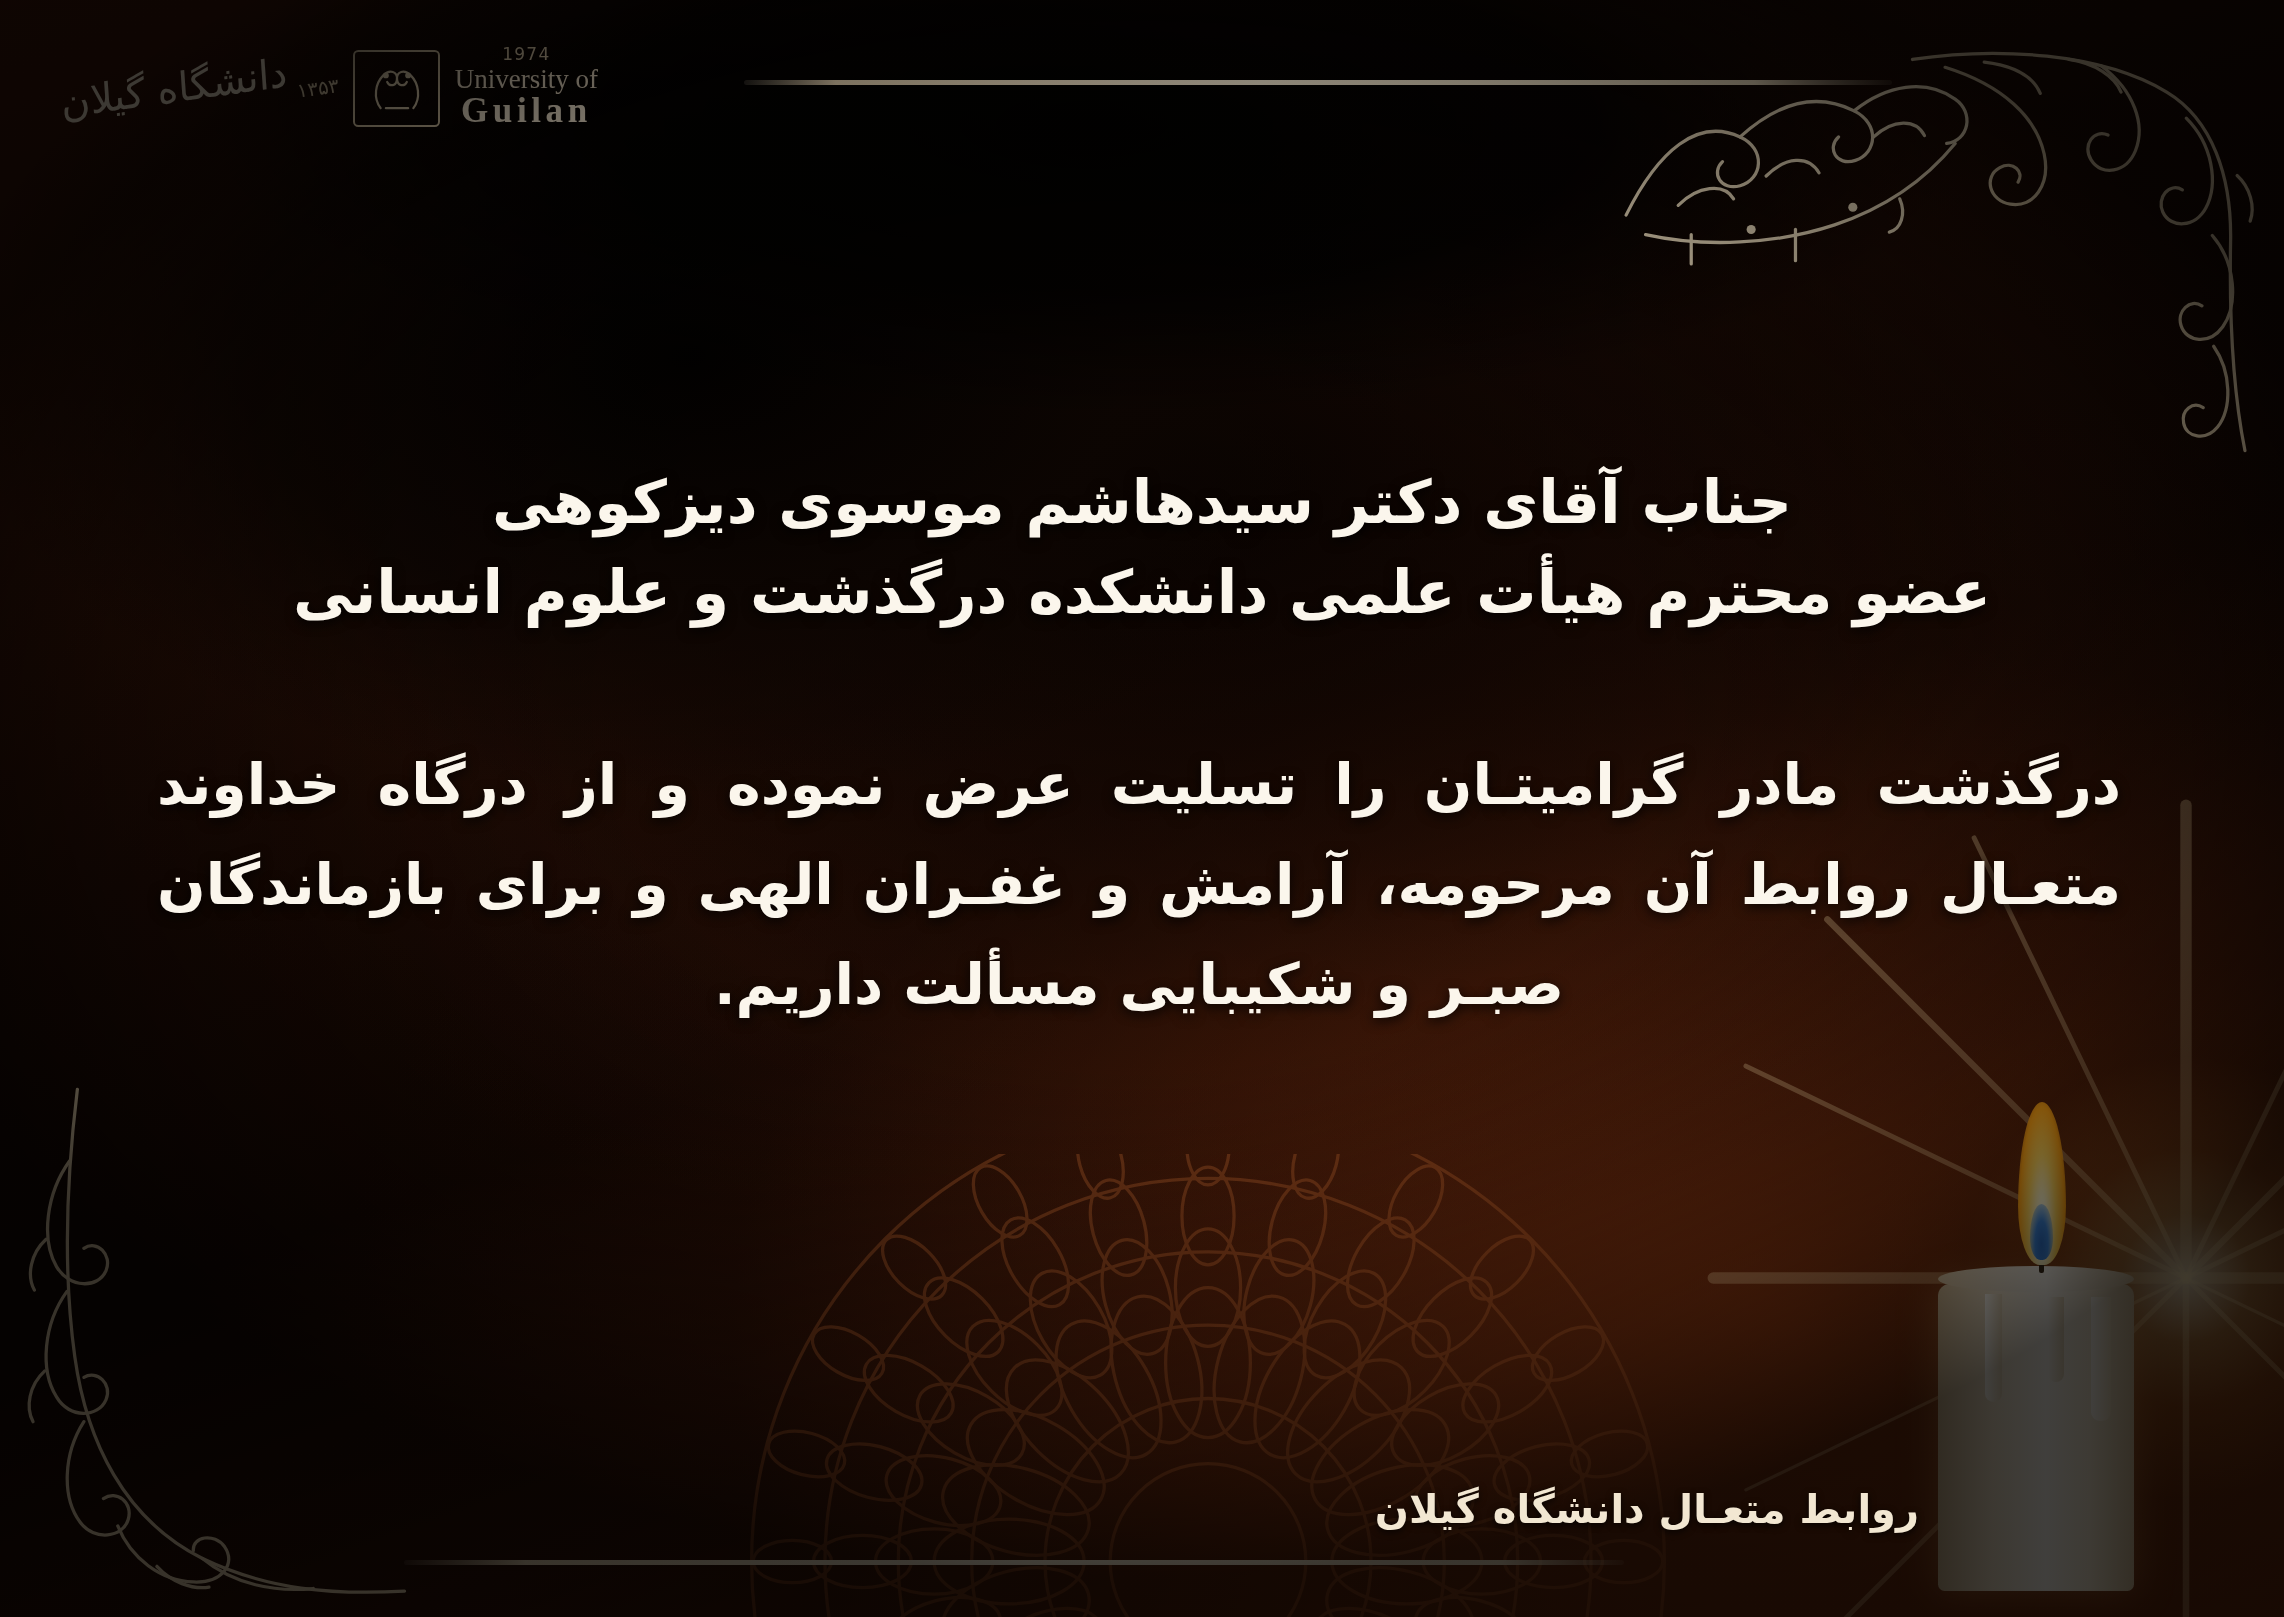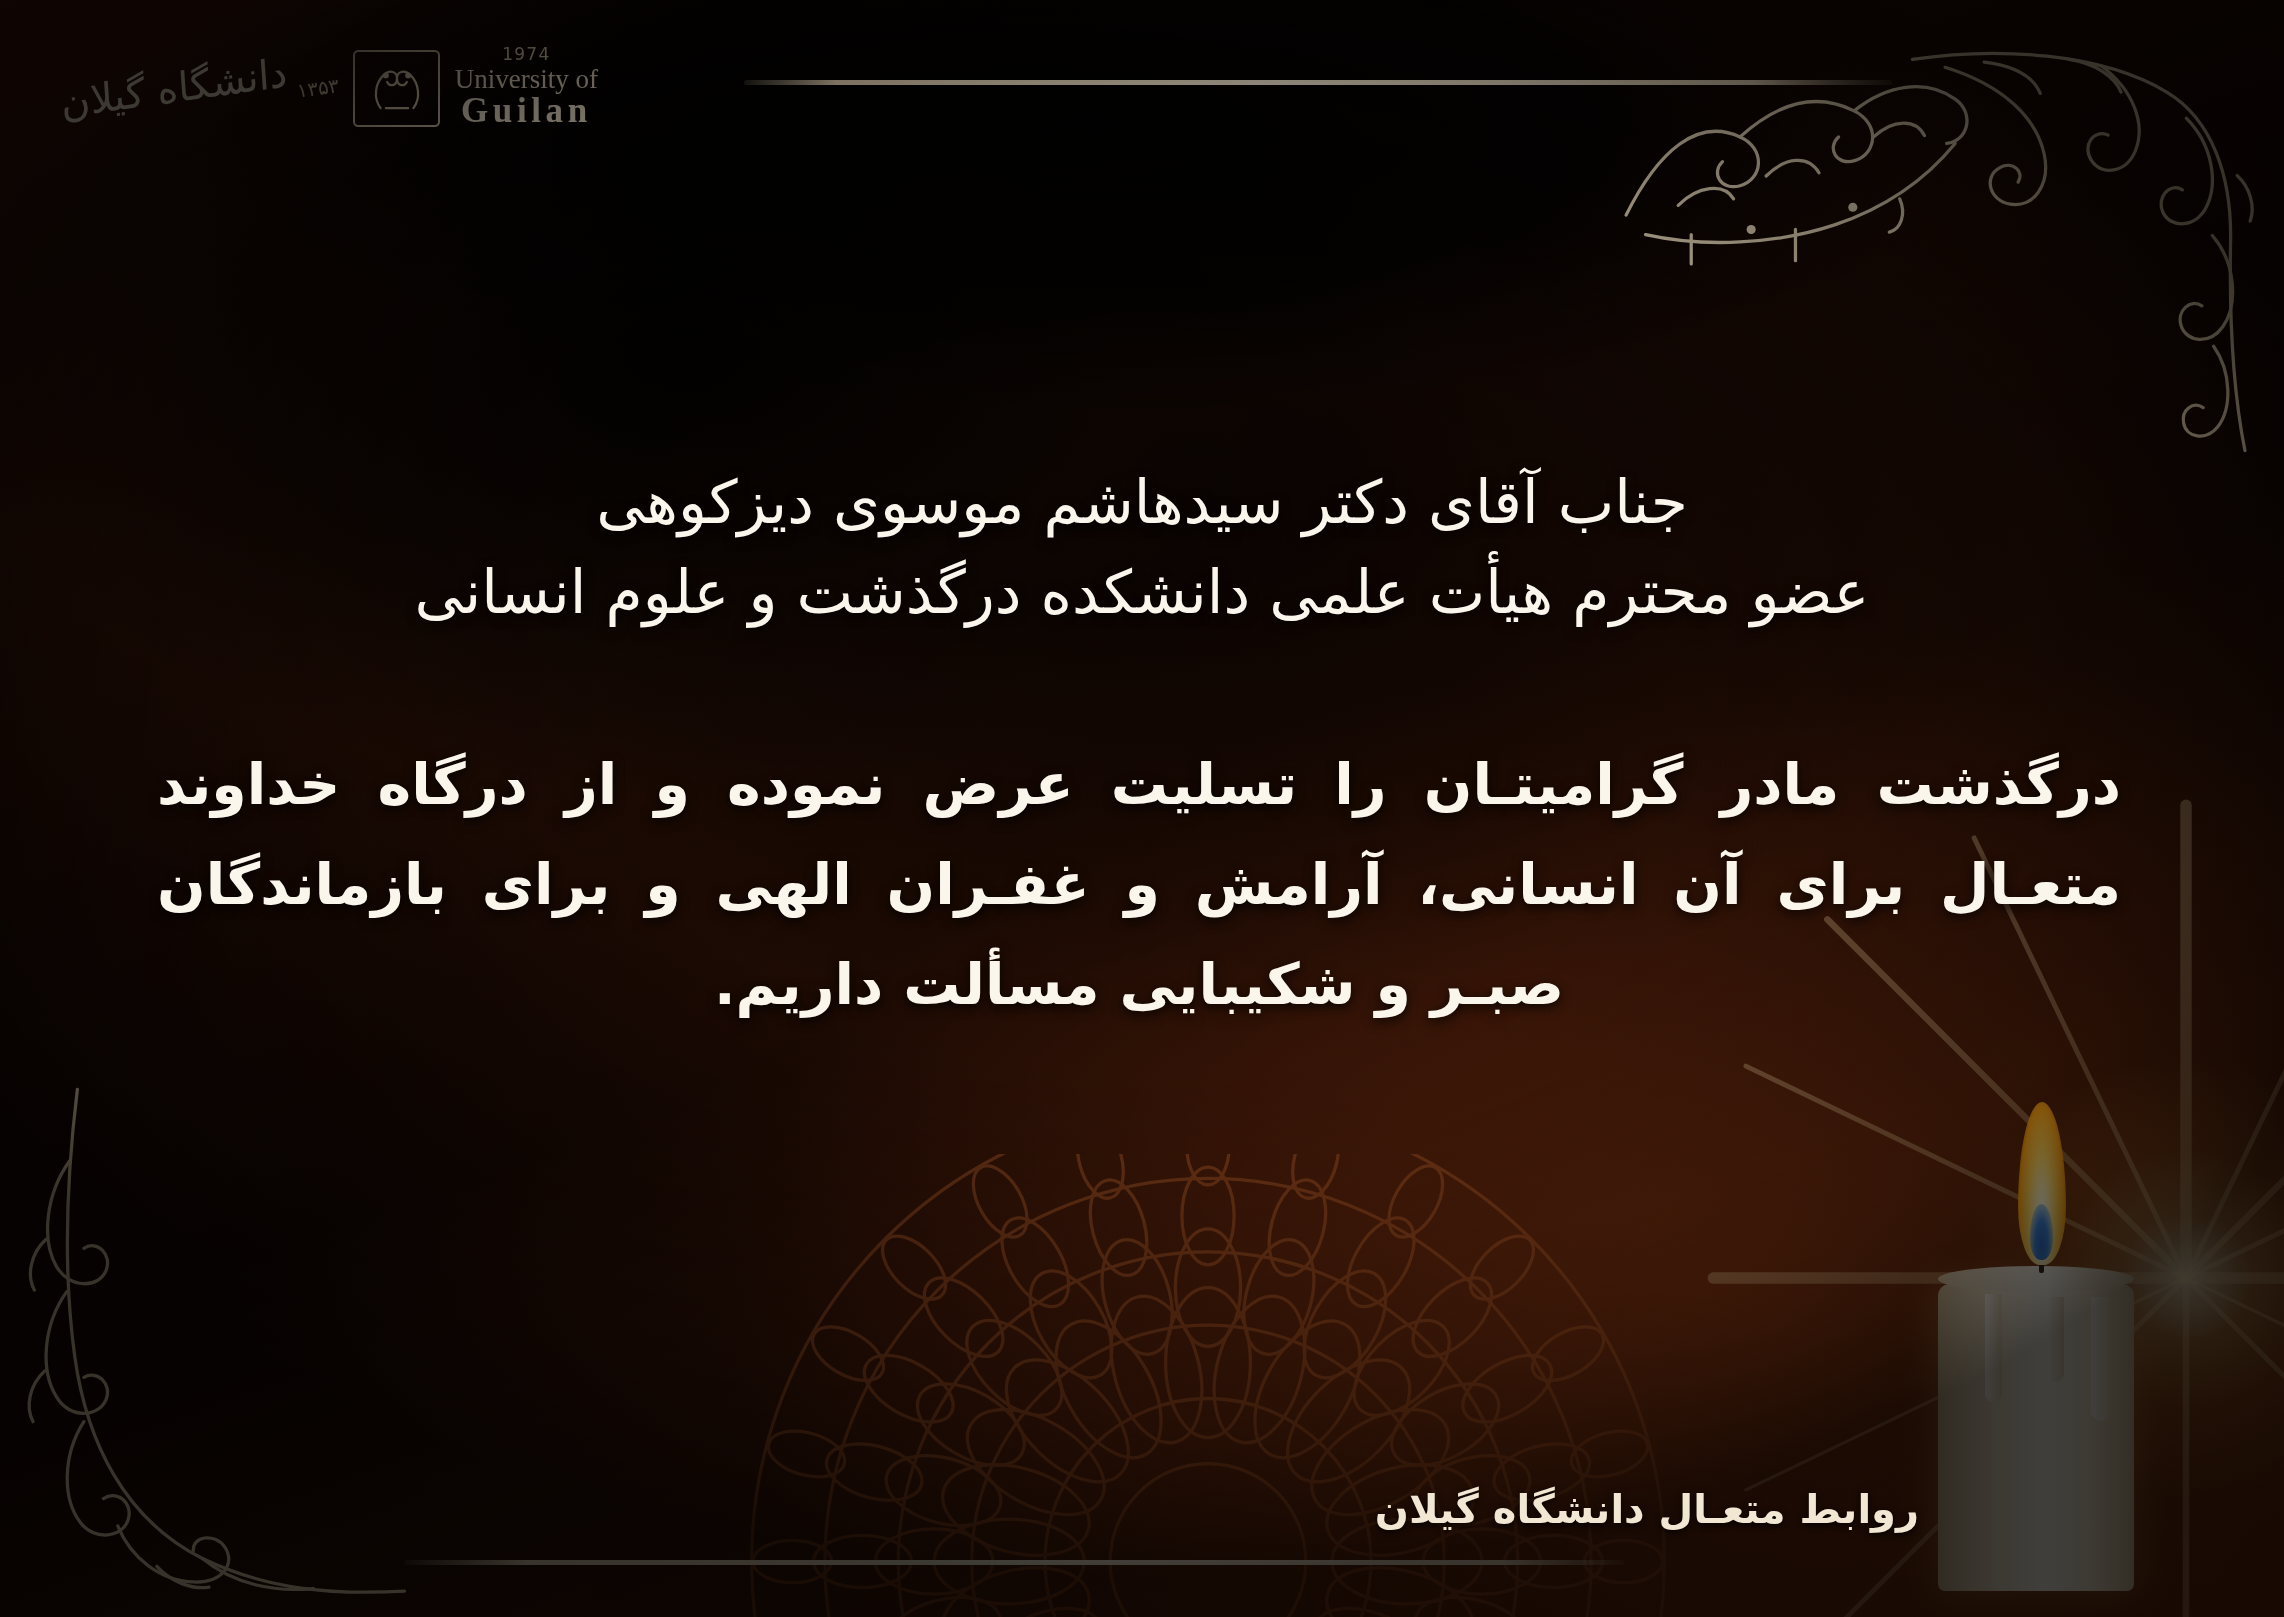--- a/index.html
+++ b/index.html
@@ -162,21 +162,21 @@
   .content {
     position: absolute;
     left: 0; right: 0;
     top: 457px;
     text-align: center;
     color: #fbf6ec;
     direction: rtl;
   }
   .honoree {
     font-size: 60px;
-    font-weight: normal;
+    font-weight: bold;
     line-height: 1.5;
     letter-spacing: 0px;
     text-shadow: 0 2.6px 11.7px rgba(0,0,0,0.85);
     padding: 0 222px;
   }
   .honoree .line2 {
     display: block;
   }
   .body-text {
     margin-top: 98px;
@@ -447,20 +447,20 @@
   </div>
 
   <div class="vignette"></div>
 
   <div class="content">
     <div class="honoree">
       <span>جناب آقای دکتر سیدهاشم موسوی دیزکوهی</span>
       <span class="line2">عضو محترم هیأت علمی دانشکده درگذشت و علوم انسانی</span>
     </div>
     <div class="body-text">
-      <p>درگذشت مادر گرامیتـان را تسلیت عرض نموده و از درگاه خداوند متعـال برای آن انسانی، آرامش و غفـران الهی و برای بازماندگان صبـر و شکیبایی مسألت داریم.</p>
+      <p>درگذشت مادر گرامیتـان را تسلیت عرض نموده و از درگاه خداوند متعـال روابط آن مرحومه، آرامش و غفـران الهی و برای بازماندگان صبـر و شکیبایی مسألت داریم.</p>
     </div>
   </div>
 
   <div class="signature">روابط متعـال دانشگاه گیلان</div>
 
 </div>
 
 
 </body></html>

